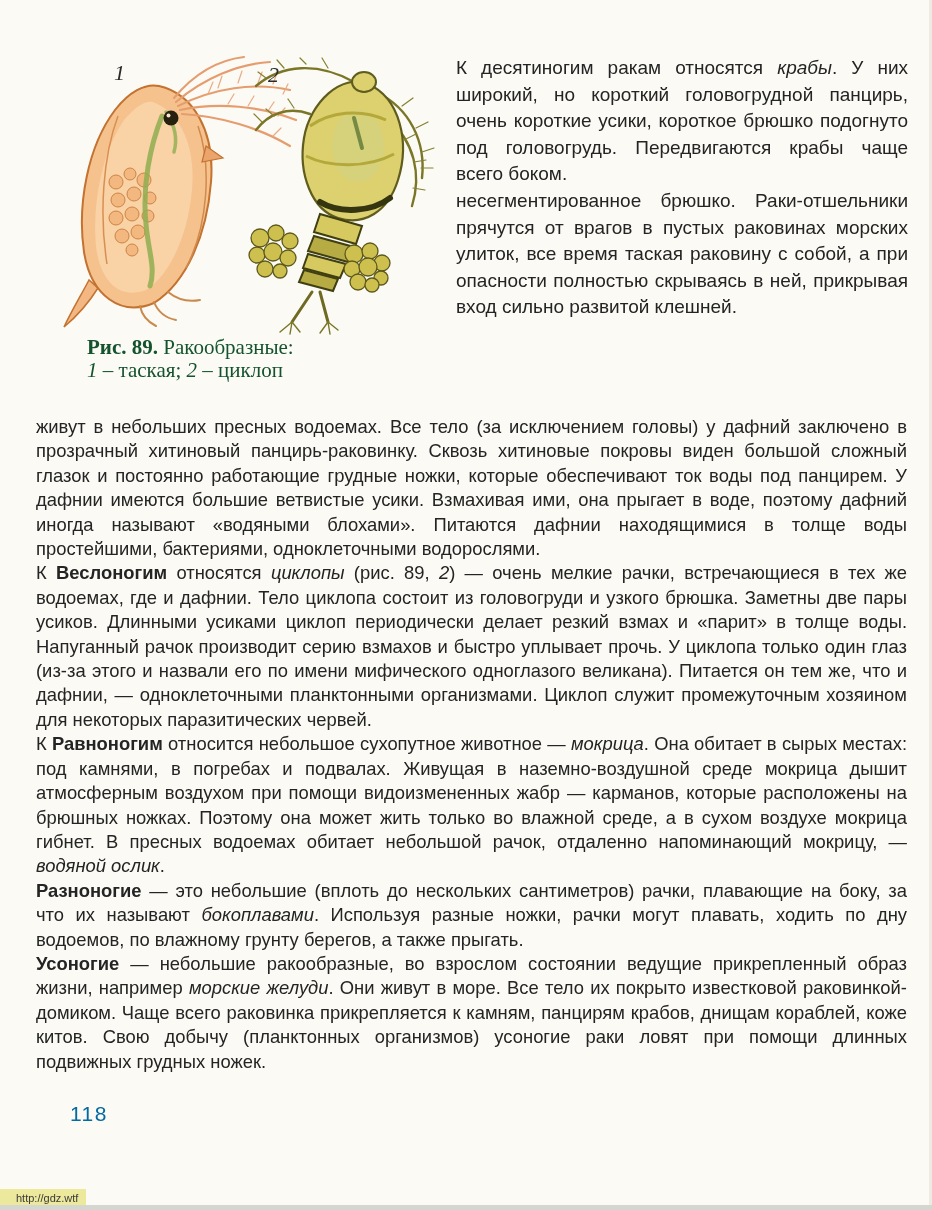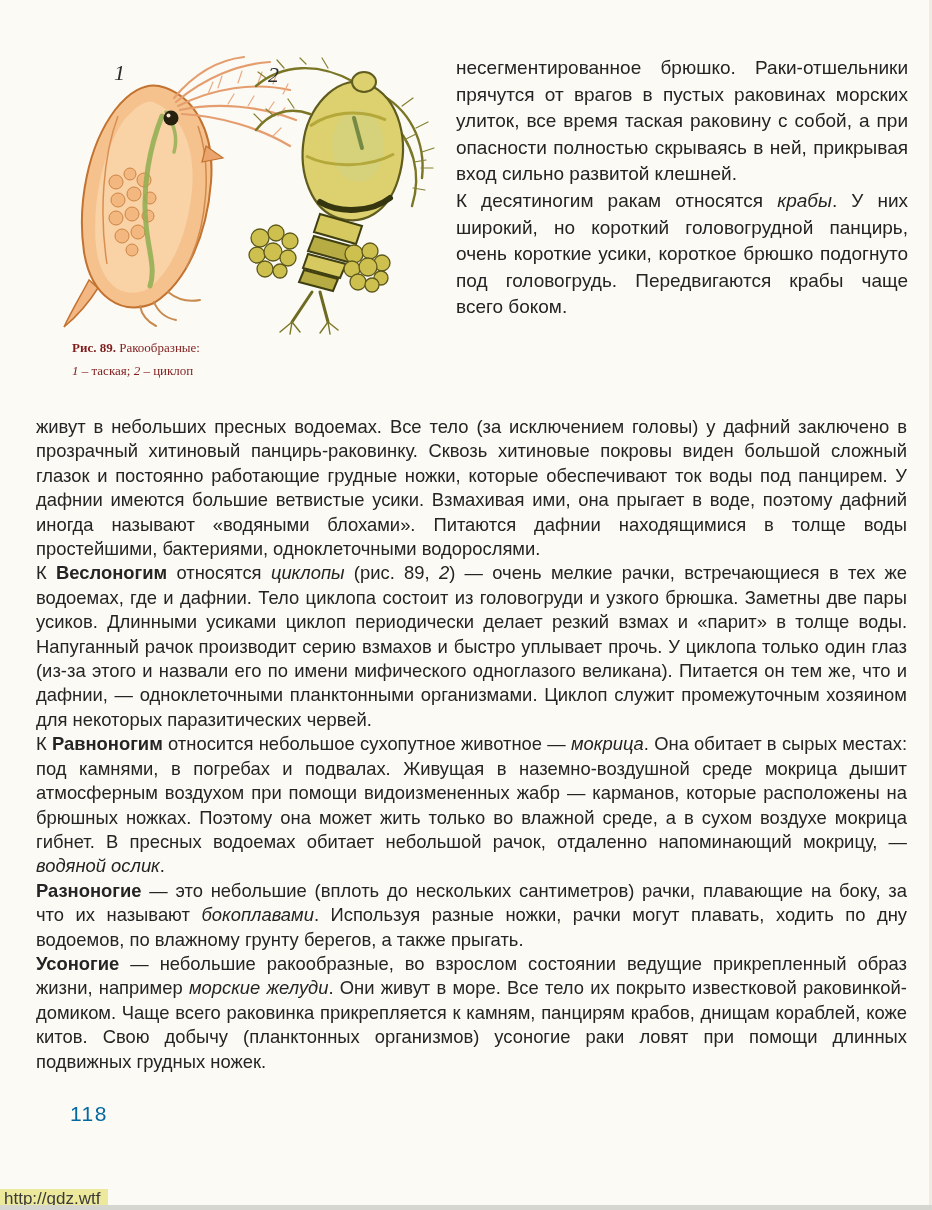--- a/index.html
+++ b/index.html
@@ -11,22 +11,22 @@
   
   .figure{position:absolute;left:58px;top:54px;width:390px;height:282px;}
   .figure svg{position:absolute;left:0;top:0;}
   .fig-label{
     position:absolute;font-family:"Liberation Serif",serif;font-style:italic;
     font-size:22px;color:#2a2a2a;line-height:1;
   }
   .fig-label.l1{left:56px;top:8px;}
   .fig-label.l2{left:210px;top:10px;}
   .caption{
-    position:absolute;left:72px;top:336px;width:330px;
-    font-family:"Liberation Serif",serif;font-size:13px;line-height:23px;color:#7f1d1d;
+    position:absolute;left:87px;top:336px;width:330px;
+    font-family:"Liberation Serif",serif;font-size:21px;line-height:23px;color:#14532d;
   }
   
   .right-col{
     position:absolute;left:456px;top:55px;width:452px;
     font-size:19px;line-height:26.6px;text-align:justify;
   }
   .right-col p{margin:0;}
   .main-text{
     position:absolute;left:36px;top:415px;width:871px;
     font-size:18.4px;line-height:24.4px;text-align:justify;
@@ -35,21 +35,21 @@
   .b{font-weight:700;}
   .i{font-style:italic;}
   
   .page-number{
     position:absolute;left:70px;top:1102px;
     font-size:21px;letter-spacing:1.5px;color:#0369a1;
   }
   .watermark{
     position:absolute;left:0;top:1189px;
     background:#ece89c;color:#3a3a3a;
-    font-size:17px;line-height:17px;padding:1px 8px 2px 4px;
+    font-size:11px;line-height:17px;padding:1px 8px 2px 16px;
     text-decoration:none;display:inline-block;
   }
   .edge-bottom{position:absolute;left:0;bottom:0;width:100%;height:5px;background:#d6d6d1;}
   .edge-right{position:absolute;right:0;top:0;width:3px;height:100%;background:#edebe4;}
 </style>
 </head>
 <body>
 
 <div class="page">
 
@@ -201,22 +201,22 @@
     <span class="fig-label l1">1</span>
     <span class="fig-label l2">2</span>
   </div>
 
   <div class="caption">
     <div><span class="b">Рис. 89.</span><span> Ракообразные:</span></div>
     <div><span class="i">1</span><span> – таская; </span><span class="i">2</span><span> – циклоп</span></div>
   </div>
 
   <div class="right-col">
+    <p><span>К десятиногим ракам относятся </span><span class="i">крабы</span><span>. У них широкий, но короткий головогрудной панцирь, очень короткие усики, короткое брюшко подогнуто под головогрудь. Передвигаются крабы чаще всего боком.</span></p>
     <p><span>несегментированное брюшко. Раки-отшельники прячутся от врагов в пустых раковинах морских улиток, все время таская раковину с собой, а при опасности полностью скрываясь в ней, прикрывая вход сильно развитой клешней.</span></p>
-    <p><span>К десятиногим ракам относятся </span><span class="i">крабы</span><span>. У них широкий, но короткий головогрудной панцирь, очень короткие усики, короткое брюшко подогнуто под головогрудь. Передвигаются крабы чаще всего боком.</span></p>
   </div>
 
   <div class="main-text">
     <p><span>живут в небольших пресных водоемах. Все тело (за исключением головы) у дафний заключено в прозрачный хитиновый панцирь-раковинку. Сквозь хитиновые покровы виден большой сложный глазок и постоянно работающие грудные ножки, которые обеспечивают ток воды под панцирем. У дафнии имеются большие ветвистые усики. Взмахивая ими, она прыгает в воде, поэтому дафний иногда называют «водяными блохами». Питаются дафнии находящимися в толще воды простейшими, бактериями, одноклеточными водорослями.</span></p>
     <p><span>К </span><span class="b">Веслоногим</span><span> относятся </span><span class="i">циклопы</span><span> (рис. 89, </span><span class="i">2</span><span>) — очень мелкие рачки, встречающиеся в тех же водоемах, где и дафнии. Тело циклопа состоит из головогруди и узкого брюшка. Заметны две пары усиков. Длинными усиками циклоп периодически делает резкий взмах и «парит» в толще воды. Напуганный рачок производит серию взмахов и быстро уплывает прочь. У циклопа только один глаз (из-за этого и назвали его по имени мифического одноглазого великана). Питается он тем же, что и дафнии, — одноклеточными планктонными организмами. Циклоп служит промежуточным хозяином для некоторых паразитических червей.</span></p>
     <p><span>К </span><span class="b">Равноногим</span><span> относится небольшое сухопутное животное — </span><span class="i">мокрица</span><span>. Она обитает в сырых местах: под камнями, в погребах и подвалах. Живущая в наземно-воздушной среде мокрица дышит атмосферным воздухом при помощи видоизмененных жабр — карманов, которые расположены на брюшных ножках. Поэтому она может жить только во влажной среде, а в сухом воздухе мокрица гибнет. В пресных водоемах обитает небольшой рачок, отдаленно напоминающий мокрицу, — </span><span class="i">водяной ослик</span><span>.</span></p>
     <p><span class="b">Разноногие</span><span> — это небольшие (вплоть до нескольких сантиметров) рачки, плавающие на боку, за что их называют </span><span class="i">бокоплавами</span><span>. Используя разные ножки, рачки могут плавать, ходить по дну водоемов, по влажному грунту берегов, а также прыгать.</span></p>
     <p><span class="b">Усоногие</span><span> — небольшие ракообразные, во взрослом состоянии ведущие прикрепленный образ жизни, например </span><span class="i">морские желуди</span><span>. Они живут в море. Все тело их покрыто известковой раковинкой-домиком. Чаще всего раковинка прикрепляется к камням, панцирям крабов, днищам кораблей, коже китов. Свою добычу (планктонных организмов) усоногие раки ловят при помощи длинных подвижных грудных ножек.</span></p>
   </div>
 

